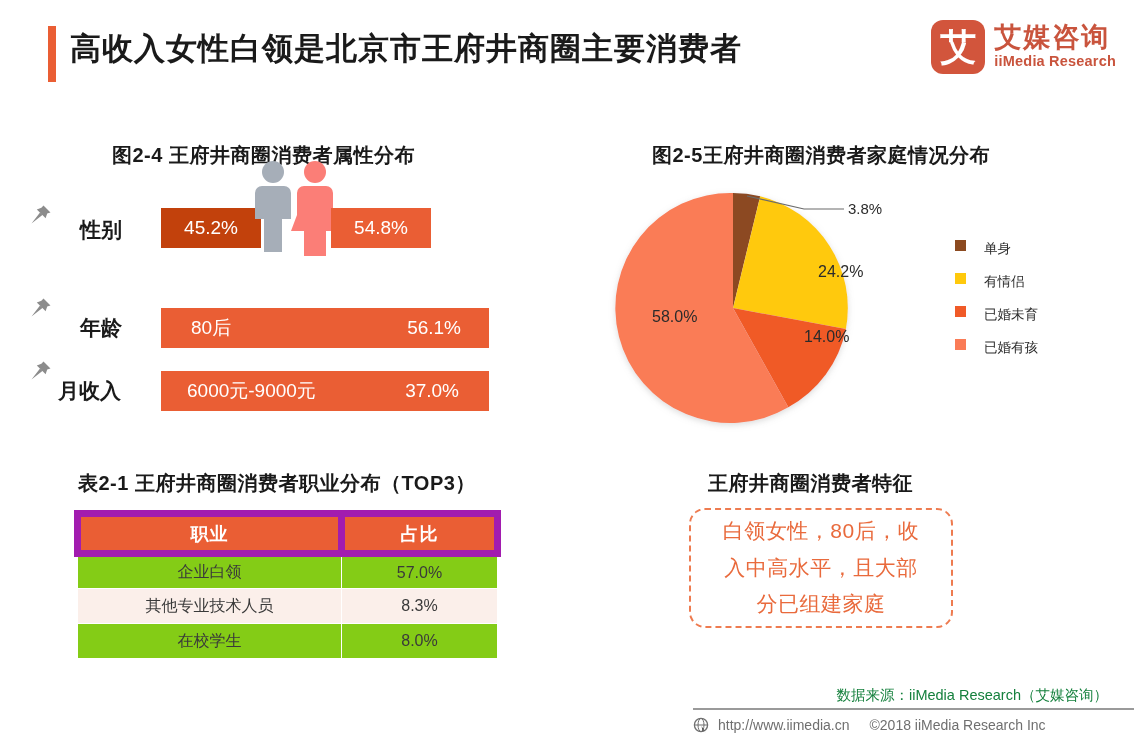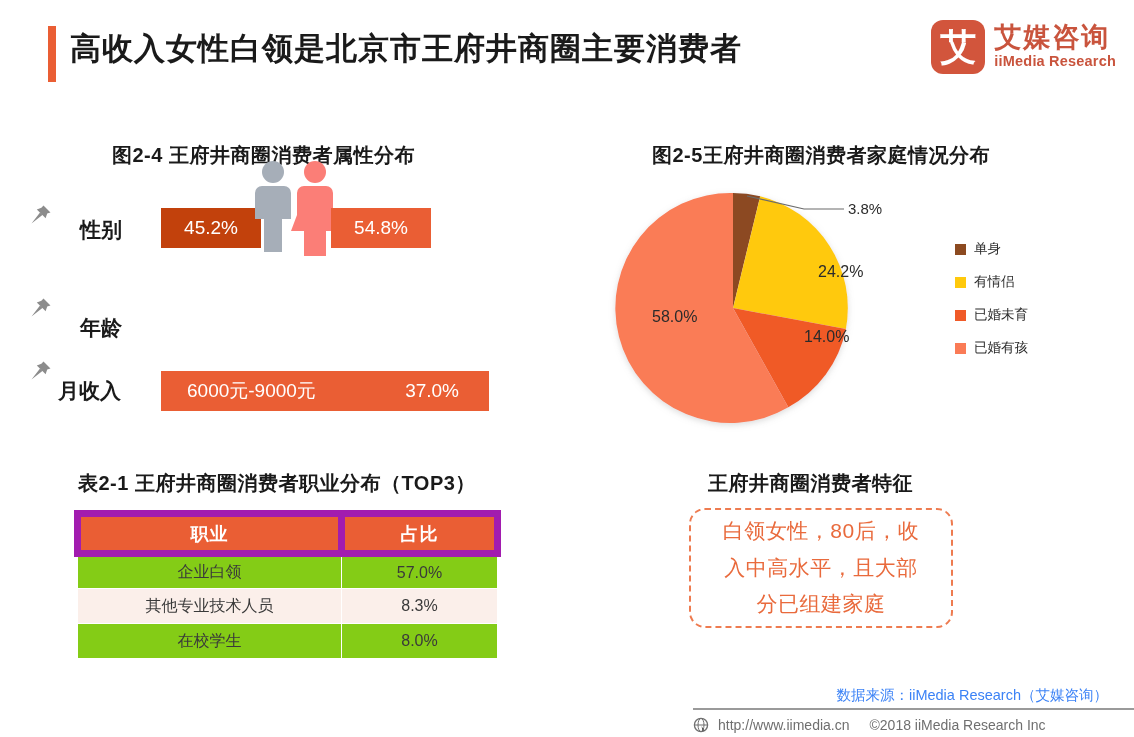--- a/index.html
+++ b/index.html
@@ -87,42 +87,42 @@
   
   .pie-block { position: absolute; left: 580px; top: 130px; width: 554px; height: 320px; }
   .pie-title { left: 72px; top: 12px; }
   .pie-wrap { position: absolute; left: 28px; top: 48px; width: 330px; height: 260px; }
   .pie-label {
     position: absolute; font-size: 16px; color: #2b2b2b; white-space: nowrap;
   }
   .pie-callout { position: absolute; font-size: 15px; color: #2b2b2b; white-space: nowrap; }
 
   .legend { position: absolute; left: 375px; top: 110px; }
-  .legend-item { display: flex; align-items: center; margin-bottom: 15px; }
+  .legend-item { display: flex; margin-bottom: 15px; gap: 10px; }
   .legend-swatch { width: 11px; height: 11px; margin-right: 8px; flex: none; }
   .legend-label { font-size: 13.5px; color: #2b2b2b; white-space: nowrap; }
 
   
   .feat-block { position: absolute; left: 580px; top: 462px; width: 554px; height: 210px; }
   .feat-title { left: 128px; top: 8px; }
   .feat-box {
     position: absolute; left: 109px; top: 46px; width: 264px; height: 120px;
     border: 2px dashed #EE7B50; border-radius: 16px;
     display: flex; align-items: center; justify-content: center;
     padding: 8px 14px;
   }
   .feat-text {
     font-size: 21px; color: #E96A3C; font-weight: 400;
     line-height: 1.75; text-align: center; letter-spacing: .5px;
   }
 
   
   .source {
     position: absolute; right: 26px; top: 686px;
-    font-size: 14.5px; color: #3b82f6; white-space: nowrap;
+    font-size: 14.5px; color: #15803d; white-space: nowrap;
   }
   .footer-rule {
     position: absolute; left: 693px; top: 708px; width: 441px; height: 2px; background: #9a9a9a;
   }
   .footer-bar {
     position: absolute; left: 693px; top: 713px; width: 441px; height: 24px;
     display: flex; align-items: center; gap: 8px;
     font-size: 14px; color: #6f6f6f; white-space: nowrap;
   }
   .globe-icon { width: 17px; height: 17px; flex: none; }
@@ -173,20 +173,24 @@
       <span>54.8%</span>
     </div>
   </div>
 
   <div class="pin" style="position:absolute; left:28px; top:165px;">
     <svg viewBox="0 0 26 26" width="26" height="26">
       <path d="M15.5 3.5 L22.5 10.5 L19.2 11.6 L17.6 16.2 L12.0 10.6 L3.5 21.5 L14.4 13.0 L8.8 7.4 L13.4 5.8 Z" fill="#8c8c8c"></path>
     </svg>
   </div>
   <div class="attr-label" style="position:absolute; left:80px; top:184px;">年龄</div>
+  <div class="bar" style="position:absolute; left:161px; top:178px; width:328px;">
+    <span style="position:absolute; left:30px;">80后</span>
+    <span class="v" style="position:absolute; right:28px;">56.1%</span>
+  </div>
 
   <div class="pin" style="position:absolute; left:28px; top:228px;">
     <svg viewBox="0 0 26 26" width="26" height="26">
       <path d="M15.5 3.5 L22.5 10.5 L19.2 11.6 L17.6 16.2 L12.0 10.6 L3.5 21.5 L14.4 13.0 L8.8 7.4 L13.4 5.8 Z" fill="#8c8c8c"></path>
     </svg>
   </div>
   <div class="attr-label" style="position:absolute; left:58px; top:247px;">月收入</div>
   <div class="bar" style="position:absolute; left:161px; top:241px; width:328px;">
     <span style="position:absolute; left:26px;">6000元-9000元</span>
     <span class="v" style="position:absolute; right:30px;">37.0%</span>

